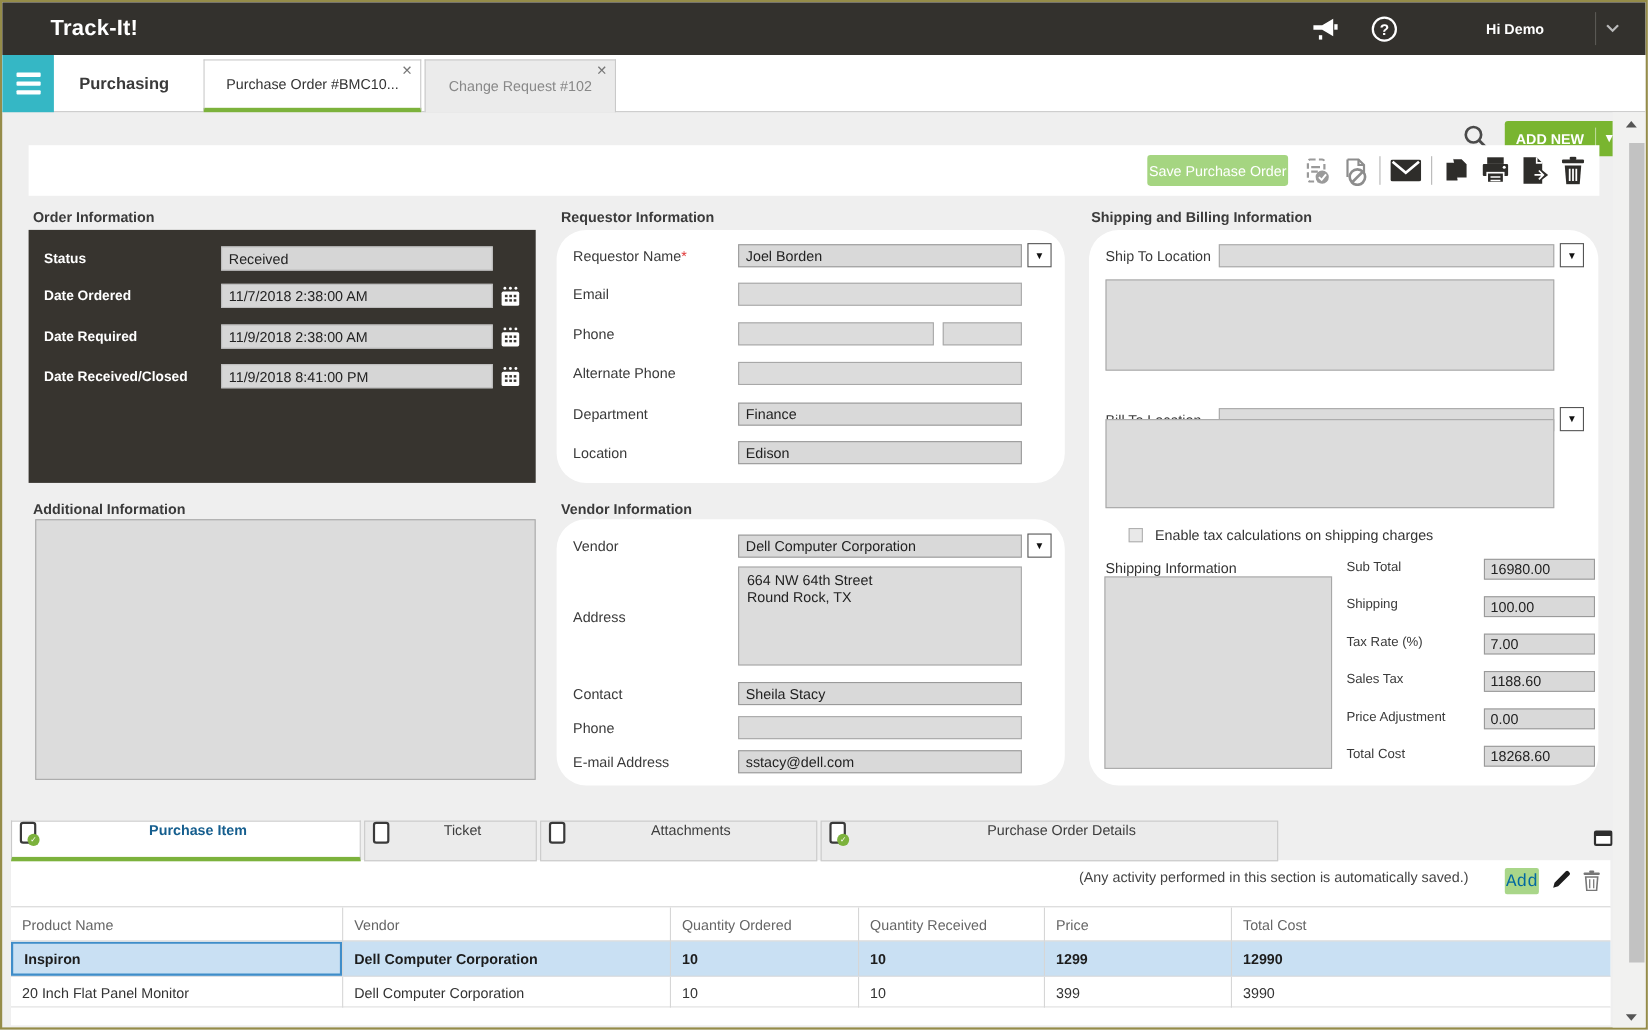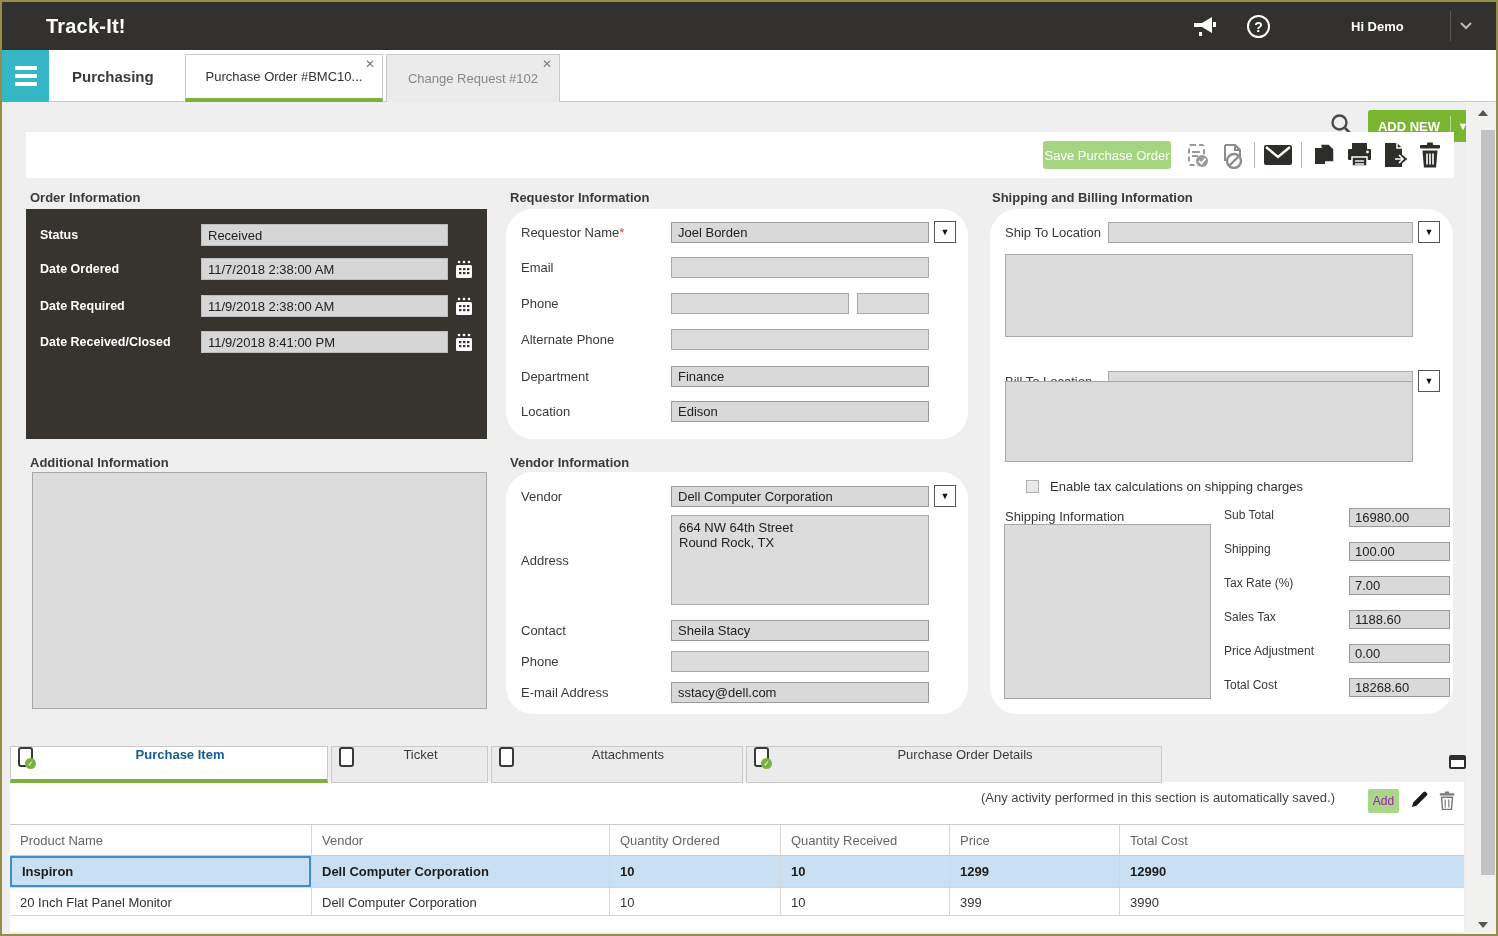--- a/index.html
+++ b/index.html
@@ -70,21 +70,21 @@
   .bottom-area { position:absolute; left:8px; top:780px; width:1454px; height:150px; background:#fff; }
   .dtab { position:absolute; top:744px; height:37px; background:#ebebeb; border:1px solid #c9c9c9; display:flex; align-items:flex-start; cursor:pointer; }
   .dtab.active { background:#fff; border-bottom:4px solid #7cb23c; }
   .dtab .dlabel { flex:1; text-align:center; font-size:13px; color:#3c3c3c; }
   .dtab.active .dlabel { color:#155e8e; font-weight:bold; }
   .doc-ic { position:relative; width:15px; height:20px; border:2px solid #3a3a3a; border-radius:3px; margin-left:7px; flex:none; background:#fff; }
   .doc-ic .badge { position:absolute; right:-5px; bottom:-4px; width:11px; height:11px; background:#7cb23c; border-radius:50%; color:#fff; font-size:7px; line-height:11px; text-align:center; }
   .win-icon { position:absolute; left:1447px; top:753px; width:17px; height:14px; border:2px solid #2e2e2e; border-top:5px solid #2e2e2e; border-radius:2px; background:#fff; cursor:pointer; }
 
   .autosave { position:absolute; left:0; top:8px; width:1325px; text-align:right; color:#444; font-size:13px; }
-  .add-btn { position:absolute; left:1358px; top:7px; width:31px; height:24px; background:#a9d689; border:none; border-radius:2px; color:#a21caf; font-size:12px; font-family:Liberation Sans, sans-serif; cursor:pointer; }
+  .add-btn { position:absolute; left:1358px; top:7px; width:31px; height:24px; background:#a9d689; border:none; border-radius:2px; color:#0369a1; font-size:16px; font-family:Liberation Mono, monospace; cursor:pointer; }
   .edit-ic { position:absolute; left:1400px; top:9px; cursor:pointer; }
   .del-ic { position:absolute; left:1429px; top:9px; cursor:pointer; }
 
   
   .grid { position:absolute; left:0; top:42px; width:1454px; border-top:1px solid #c9c9c9; }
   .g-row { display:flex; border-bottom:1px solid #d6d6d6; background:#fff; }
   .g-row.header { height:31px; border-bottom:1px solid #c9c9c9; }
   .g-row.header .cell { color:#666; font-weight:normal; }
   .cell { display:flex; align-items:center; padding:0 10px; border-right:1px solid #d6d6d6; height:31px; overflow:hidden; white-space:nowrap; }
   .cell:last-child { border-right:none; }

